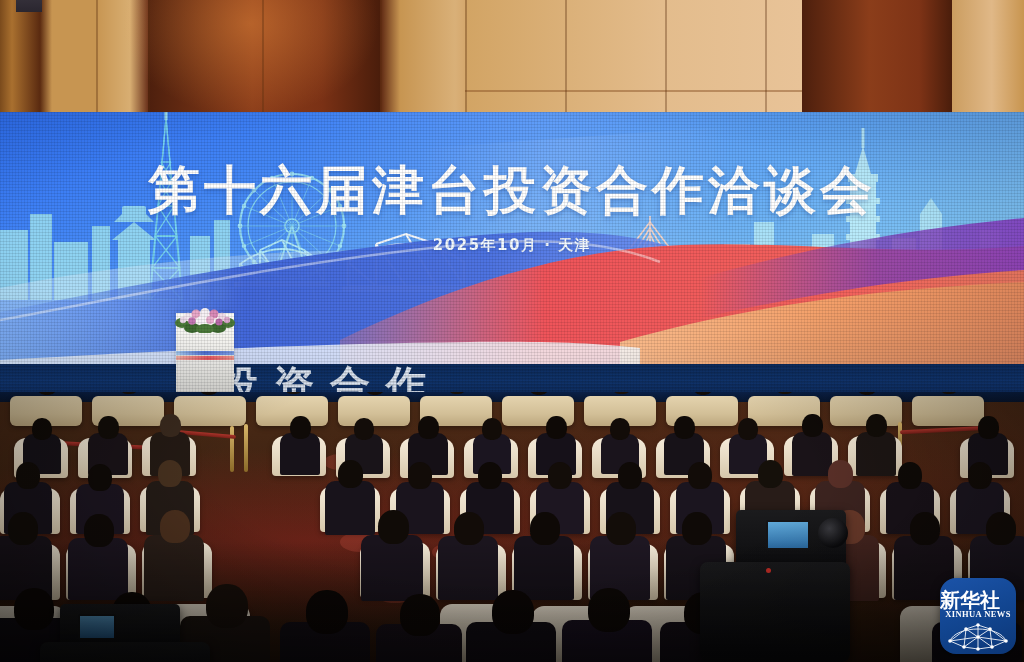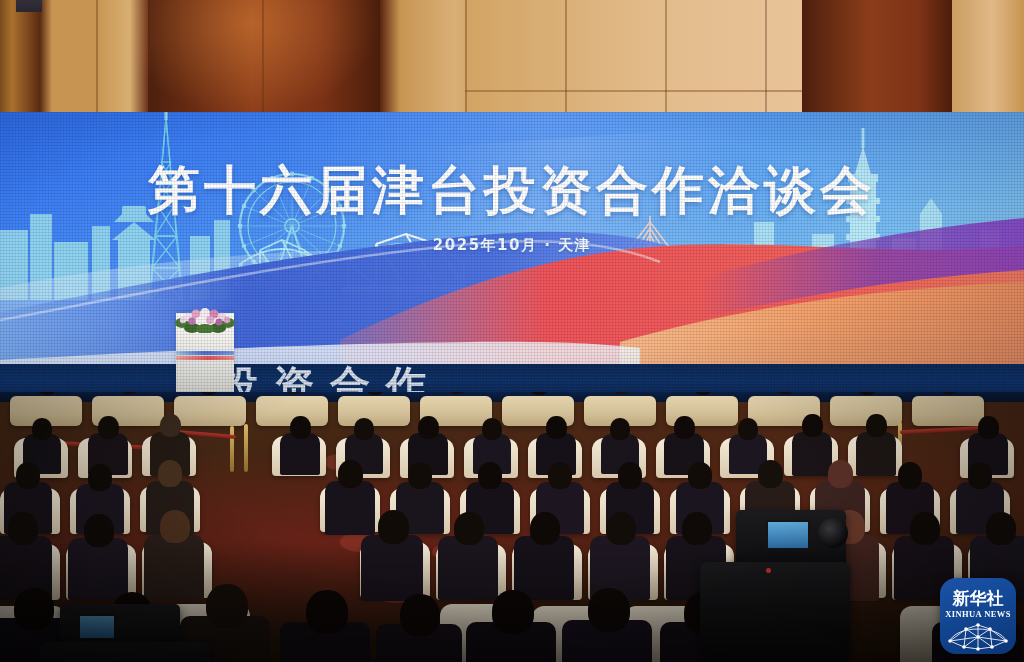--- a/index.html
+++ b/index.html
@@ -208,23 +208,23 @@
 
   
   .watermark {
     position:absolute; right:8px; bottom:8px; width:76px; height:76px;
     border-radius:16px;
     background:linear-gradient(160deg,#1b53a8,#11448e 55%,#0c3676);
     box-shadow:0 2px 8px rgba(0,0,0,0.5);
     z-index:95; overflow:hidden;
   }
   .wm-cn {
-    position:absolute; left:0; top:9px; width:76px; text-align:center;
+    position:absolute; left:0; top:9px; width:76px; text-align:left;
     font-family:"DejaVu Sans","Liberation Sans",sans-serif;
-    font-size:17px; font-weight:bold; color:#fff; letter-spacing:0px;
+    font-size:20px; font-weight:bold; color:#fff; letter-spacing:0px;
   }
   .wm-en {
     position:absolute; left:0; top:31px; width:76px; text-align:center;
     font-family:"Liberation Serif","DejaVu Serif",serif;
     font-size:8.5px; font-weight:bold; color:#fff; letter-spacing:0.4px;
   }
   .wm-net { position:absolute; left:6px; top:41px; }
 </style>
 </head>
 <body>

